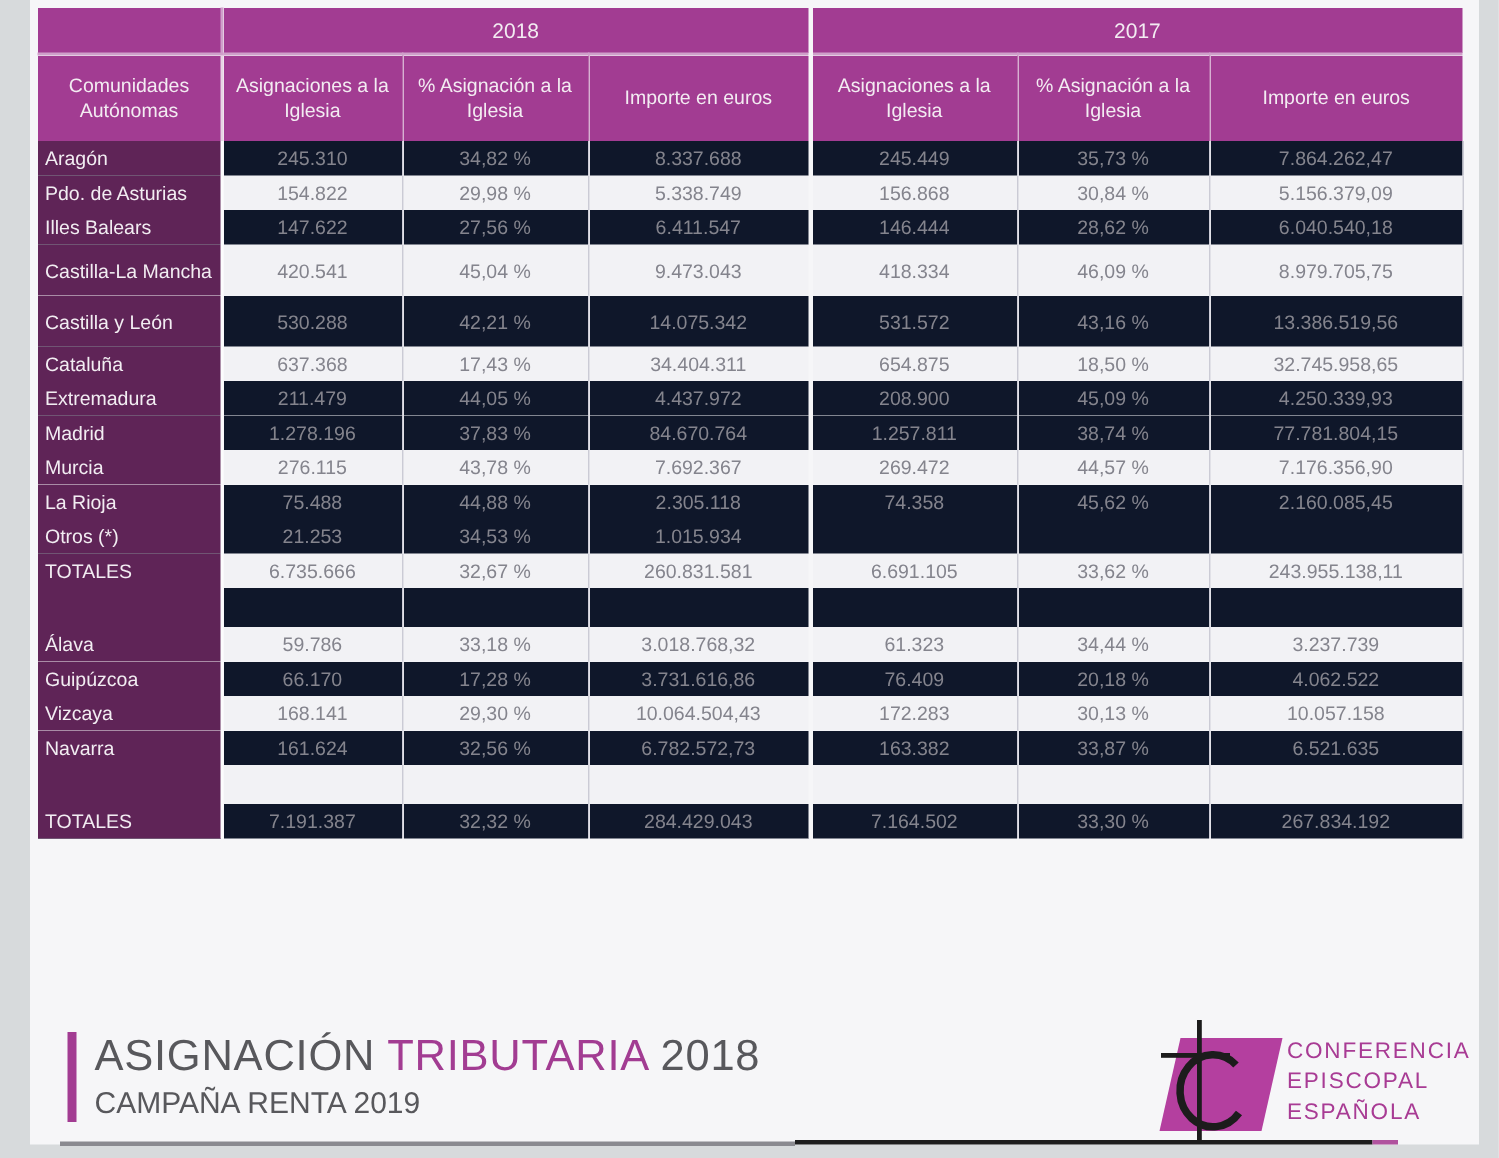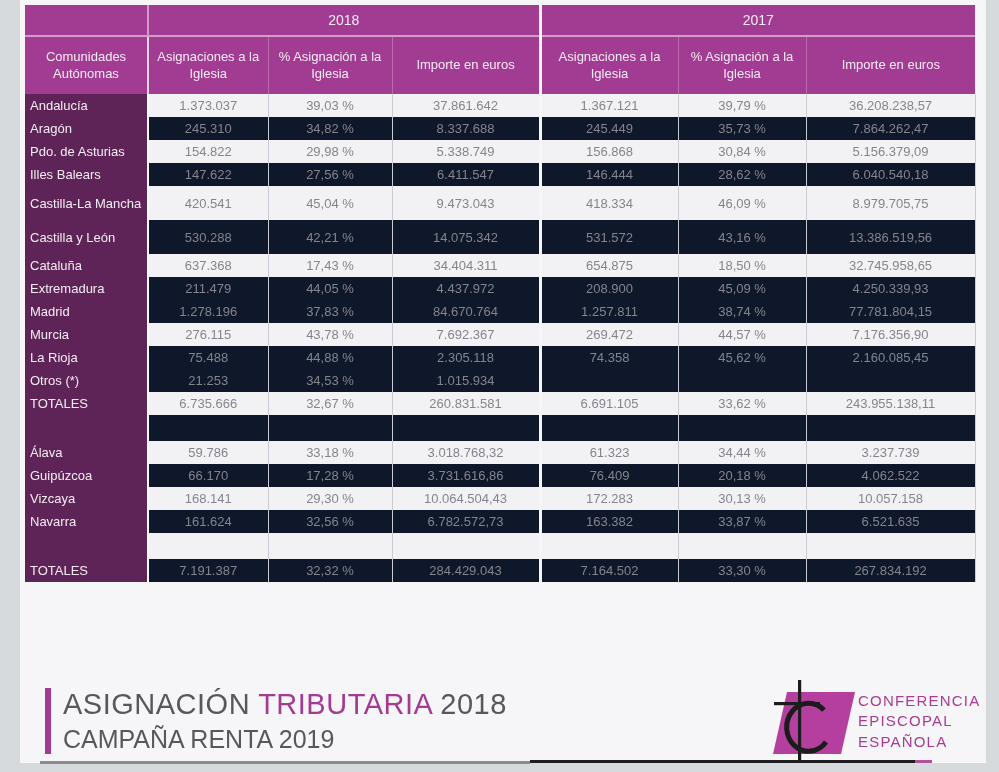--- a/index.html
+++ b/index.html
@@ -49,21 +49,21 @@
     color:#84848d;text-align:center;border-right:1px solid #cbcbd5;
   }
   tbody td.group-end{border-right:3px solid #f6f6f8;}
   tbody td:last-child{border-right:1px solid #cbcbd5;}
 
   
   .footer{position:absolute;left:25px;top:688px;display:flex;align-items:stretch;}
   .accent-bar{width:6px;background:#a23c92;margin-right:12px;}
   .title-line{font-size:29px;color:#58585c;letter-spacing:0.5px;line-height:1.15;}
   .title-line .magenta{color:#a23c92;}
-  .subtitle-line{font-size:25px;color:#58585c;margin-top:4px;}
+  .subtitle-line{font-size:20px;color:#58585c;margin-top:4px;}
 
   .logo{position:absolute;left:733px;top:680px;width:245px;height:80px;}
   .logo svg{position:absolute;left:5px;top:0;}
   .logo-text{
     position:absolute;left:105px;top:11px;color:#a83b94;
     font-size:15px;letter-spacing:1.2px;line-height:1.35;
   }
 
   .bottom-rule{position:absolute;left:20px;top:760px;width:892px;height:3px;font-size:0;}
   .bottom-rule span{display:inline-block;height:100%;vertical-align:top;}
@@ -97,29 +97,20 @@
           <th class="first">Comunidades Autónomas</th>
           <th>Asignaciones a la Iglesia</th>
           <th>% Asignación a la Iglesia</th>
           <th class="group-end">Importe en euros</th>
           <th>Asignaciones a la Iglesia</th>
           <th>% Asignación a la Iglesia</th>
           <th>Importe en euros</th>
         </tr>
       </thead>
       <tbody>
-          <tr class="">
-            <th class="row-name">Andalucía</th>
-            <td>1.373.037</td>
-            <td>39,03 %</td>
-            <td class="group-end">37.861.642</td>
-            <td>1.367.121</td>
-            <td>39,79 %</td>
-            <td>36.208.238,57</td>
-          </tr>
           <tr class="alt">
             <th class="row-name">Aragón</th>
             <td>245.310</td>
             <td>34,82 %</td>
             <td class="group-end">8.337.688</td>
             <td>245.449</td>
             <td>35,73 %</td>
             <td>7.864.262,47</td>
           </tr>
           <tr class="">

